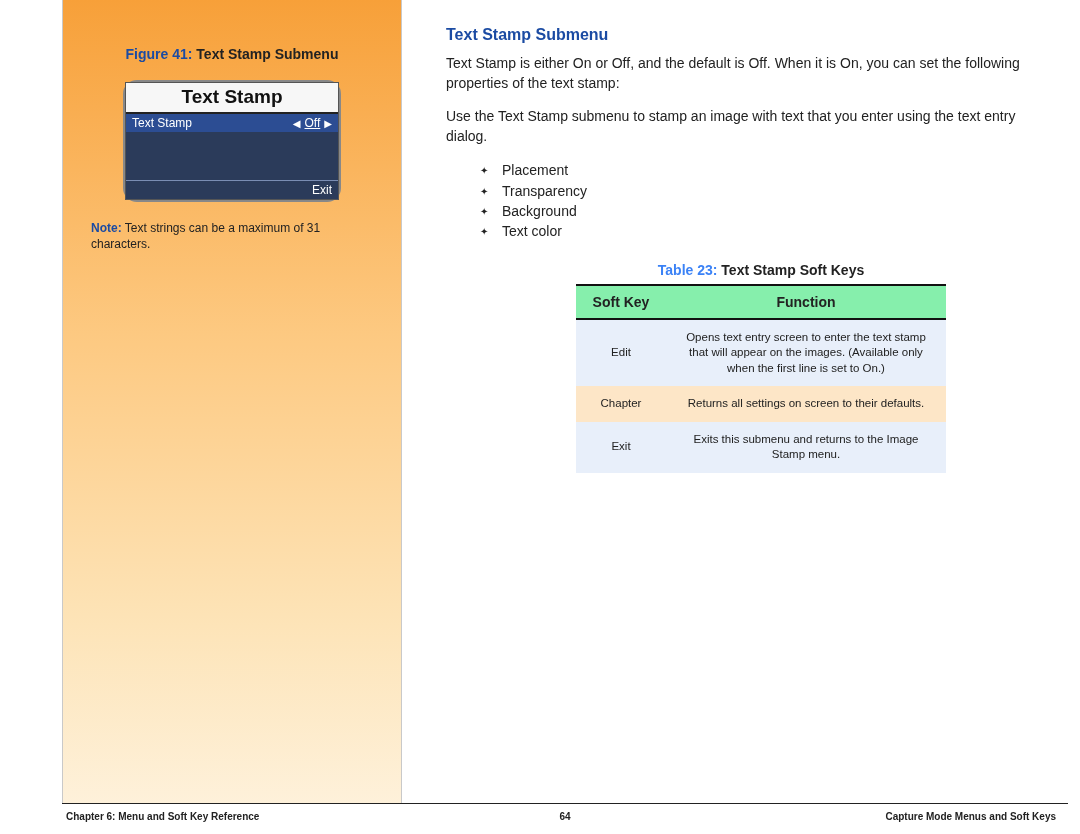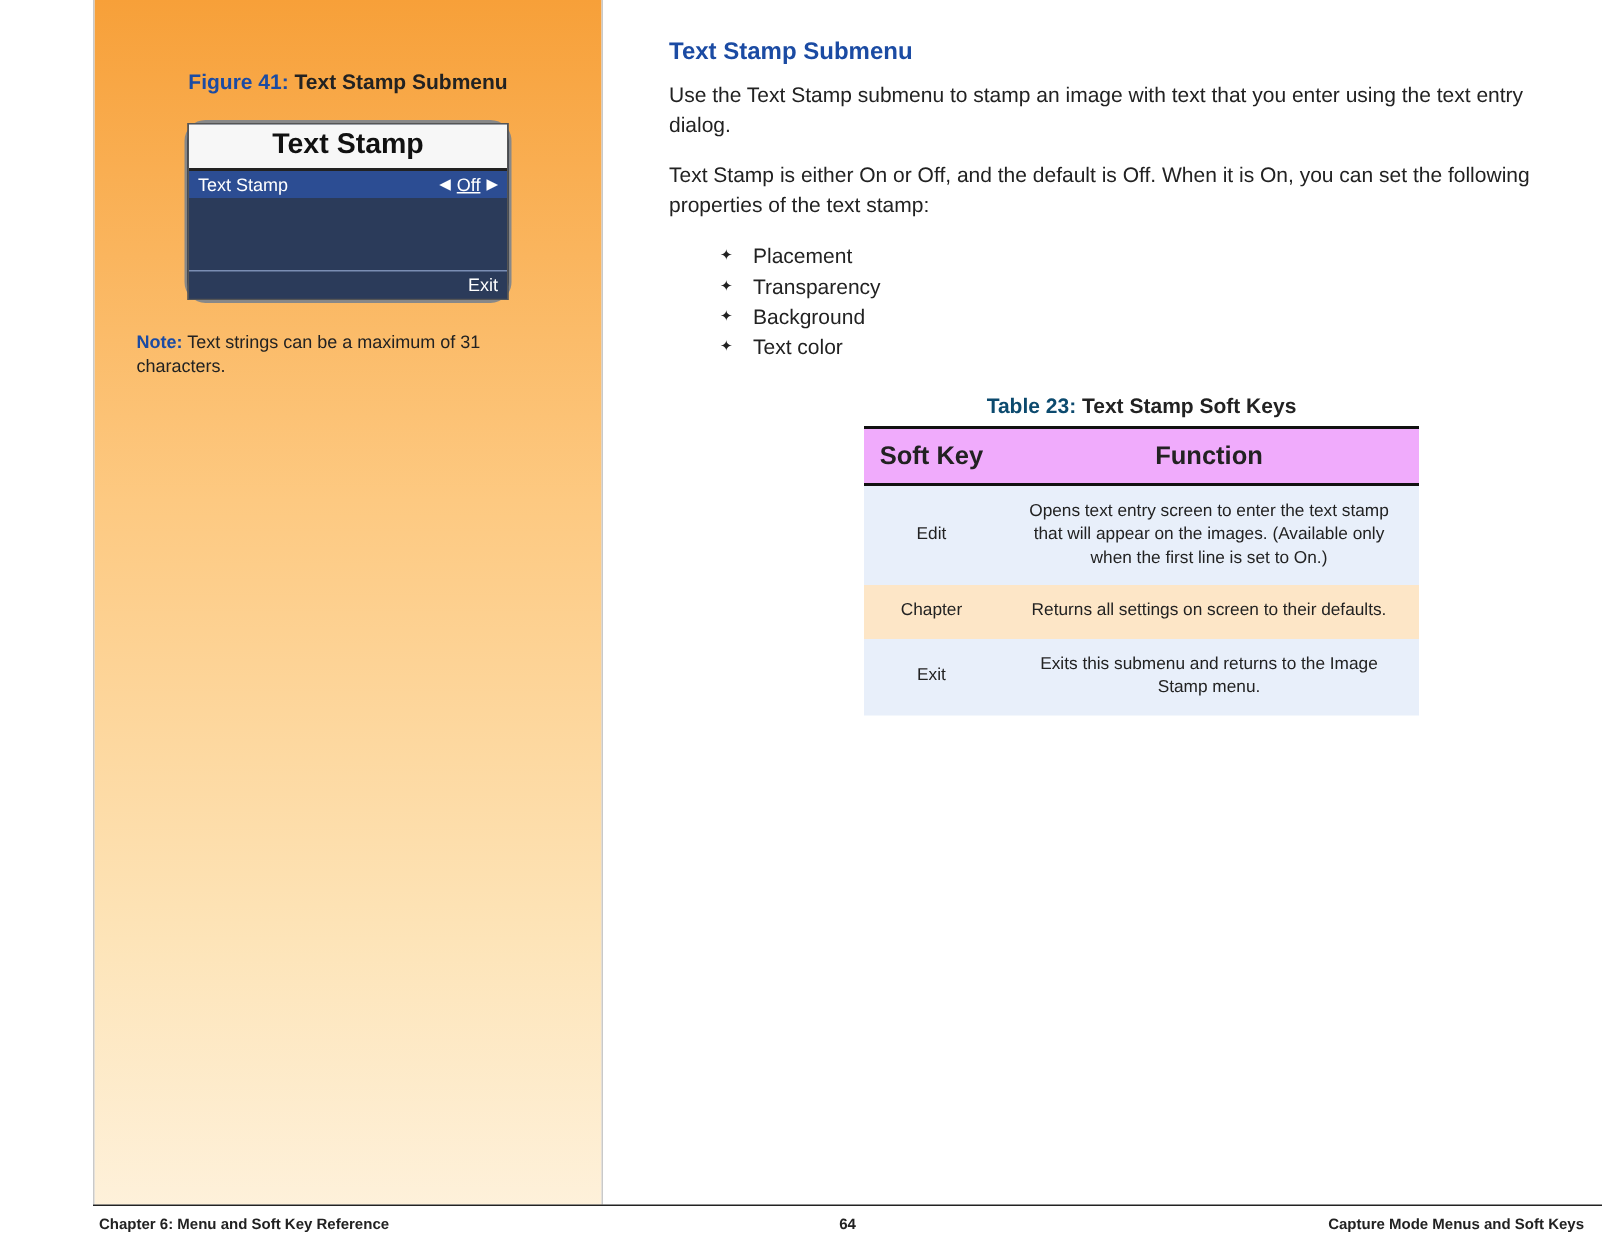--- a/index.html
+++ b/index.html
@@ -134,33 +134,33 @@
   .table-wrap {
     width: 370px;
     margin-left: 130px;
   }
   .table-caption {
     text-align: center;
     font-size: 14px;
     font-weight: bold;
     margin-bottom: 6px;
   }
-  .table-caption .blue { color: #0c4a6e; text-align: center; }
+  .table-caption .blue { color: #3b82f6; text-align: center; }
   .tbl {
     width: 100%;
     border-collapse: collapse;
     border-top: 2px solid #111;
   }
   .tbl th {
-    font-size: 17px;
+    font-size: 14px;
     font-weight: bold;
     padding: 8px 6px 8px 6px;
     text-align: center;
     border-bottom: 2px solid #111;
-    background: #f0abfc;
+    background: #86efac;
   }
   .tbl td {
     font-size: 11.5px;
     text-align: center;
     padding: 10px 12px;
     vertical-align: middle;
     line-height: 1.35;
   }
   .tbl tr.r0 td { background: #e8effa; }
   .tbl tr.r1 td { background: #fde6c7; }
@@ -211,22 +211,22 @@
       </div>
     </div>
 
     <div class="note">
       <span class="bold-blue">Note:</span><span> Text strings can be a maximum of 31 characters.</span>
     </div>
   </div>
 
   <div class="main">
     <h2>Text Stamp Submenu</h2>
+    <p>Text Stamp is either On or Off, and the default is Off. When it is On, you can set the following properties of the text stamp:</p>
     <p>Use the Text Stamp submenu to stamp an image with text that you enter using the text entry dialog.</p>
-    <p>Text Stamp is either On or Off, and the default is Off. When it is On, you can set the following properties of the text stamp:</p>
     <ul class="bullets">
       <li>Placement</li>
       <li>Transparency</li>
       <li>Background</li>
       <li>Text color</li>
     </ul>
 
     <div class="table-wrap">
       <div class="table-caption">
         <span class="blue">Table 23:</span><span> Text Stamp Soft Keys</span>

